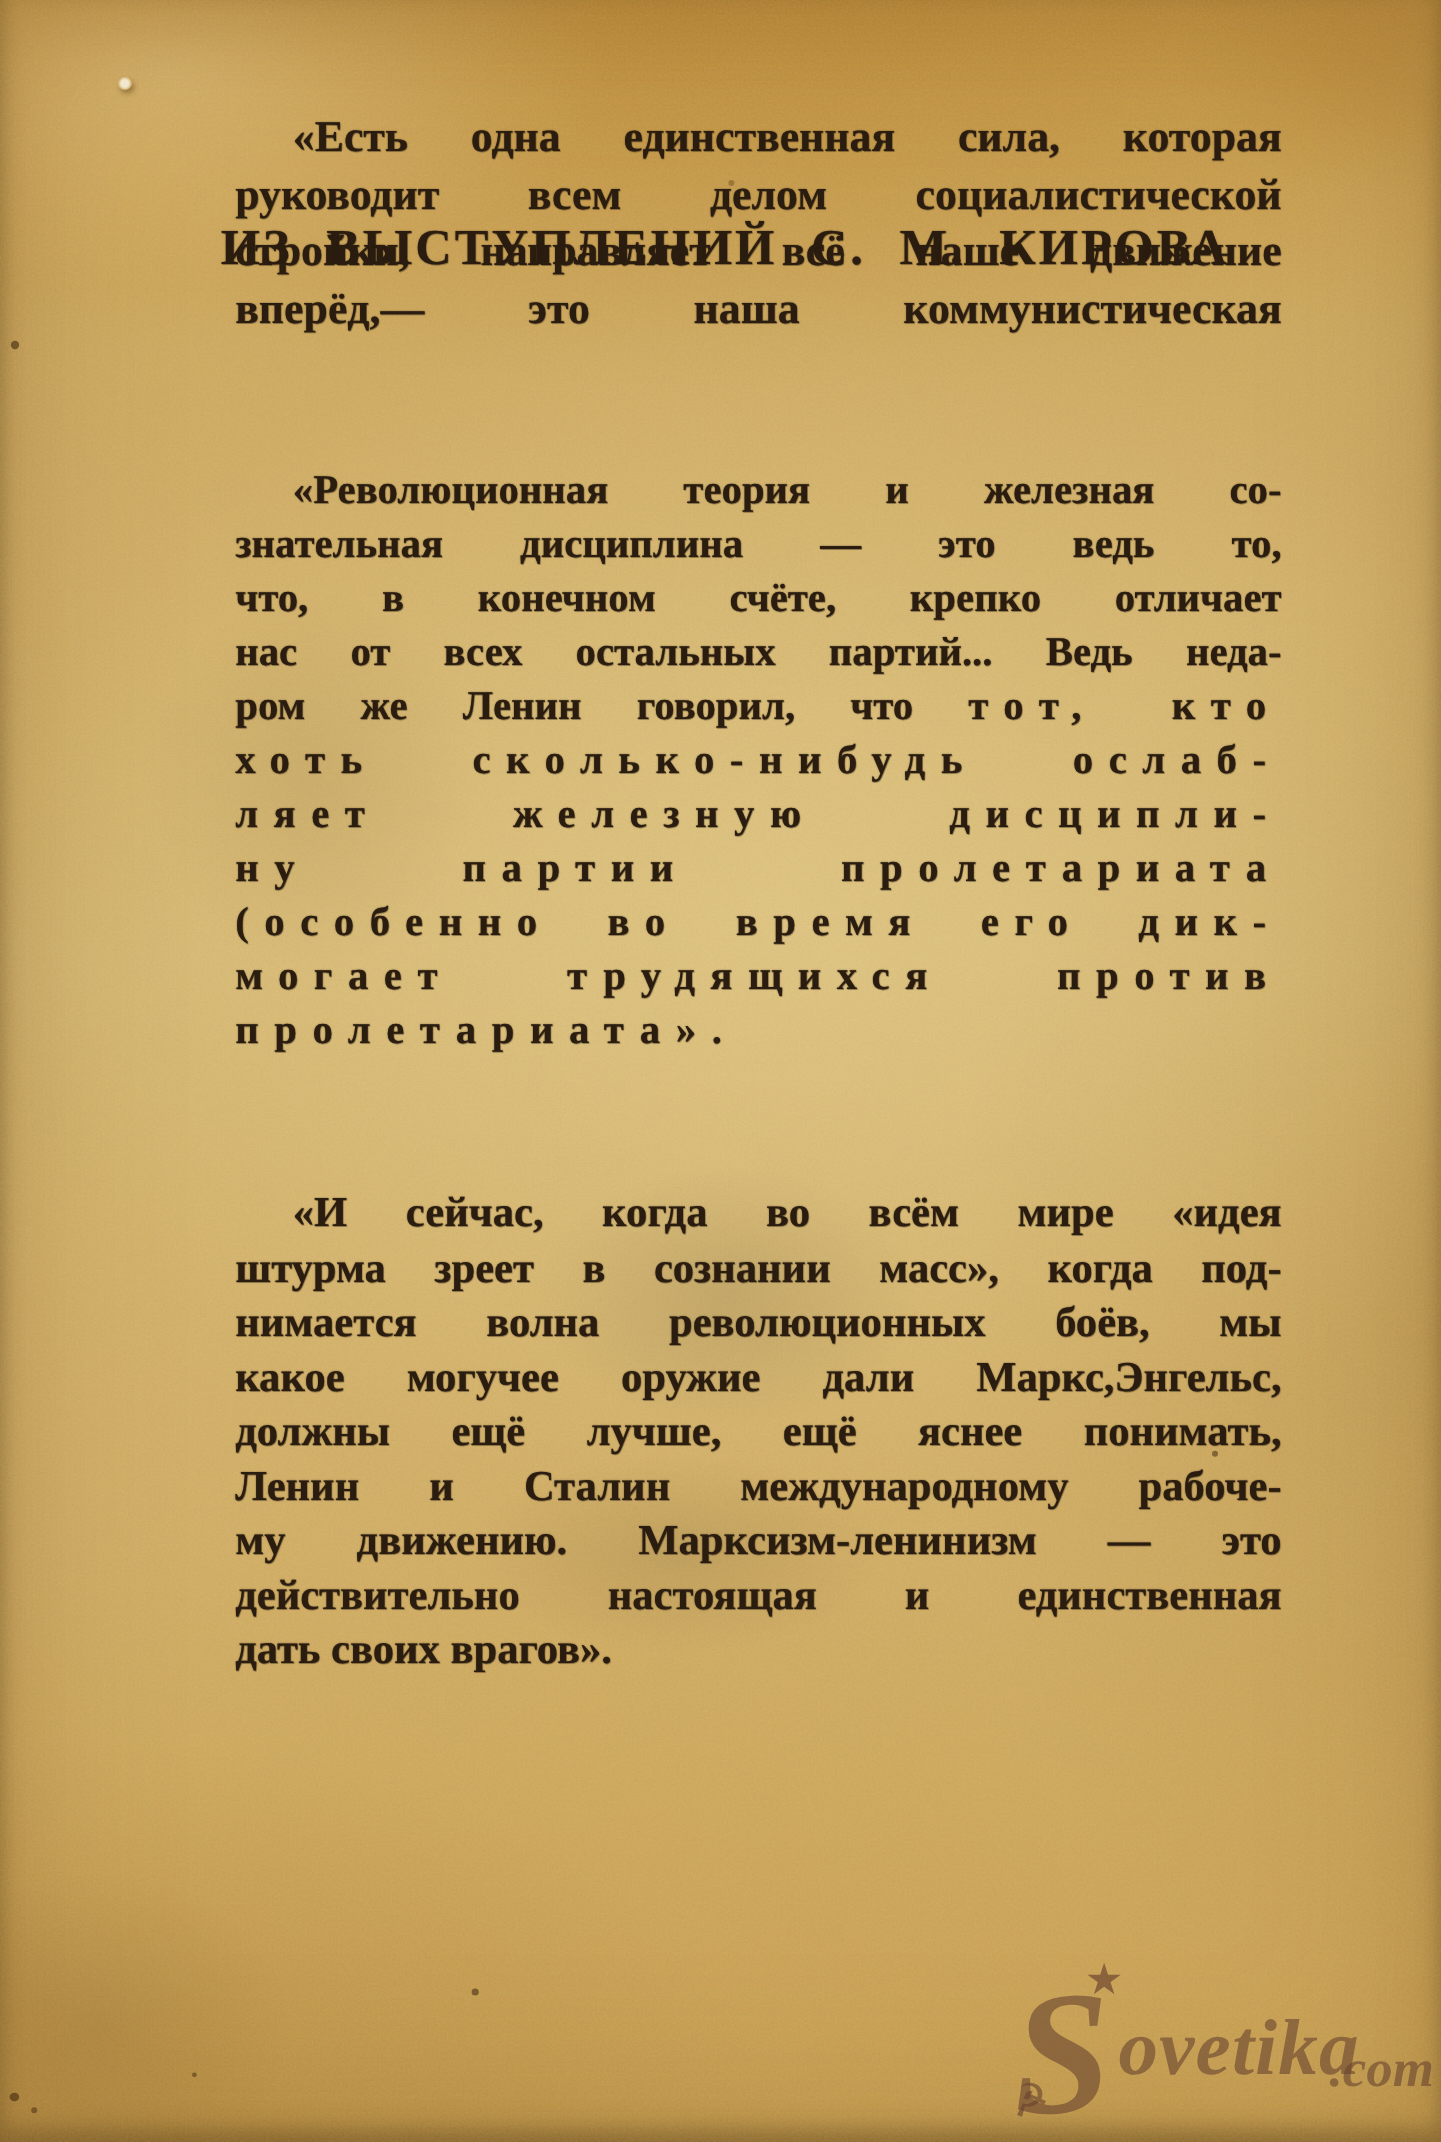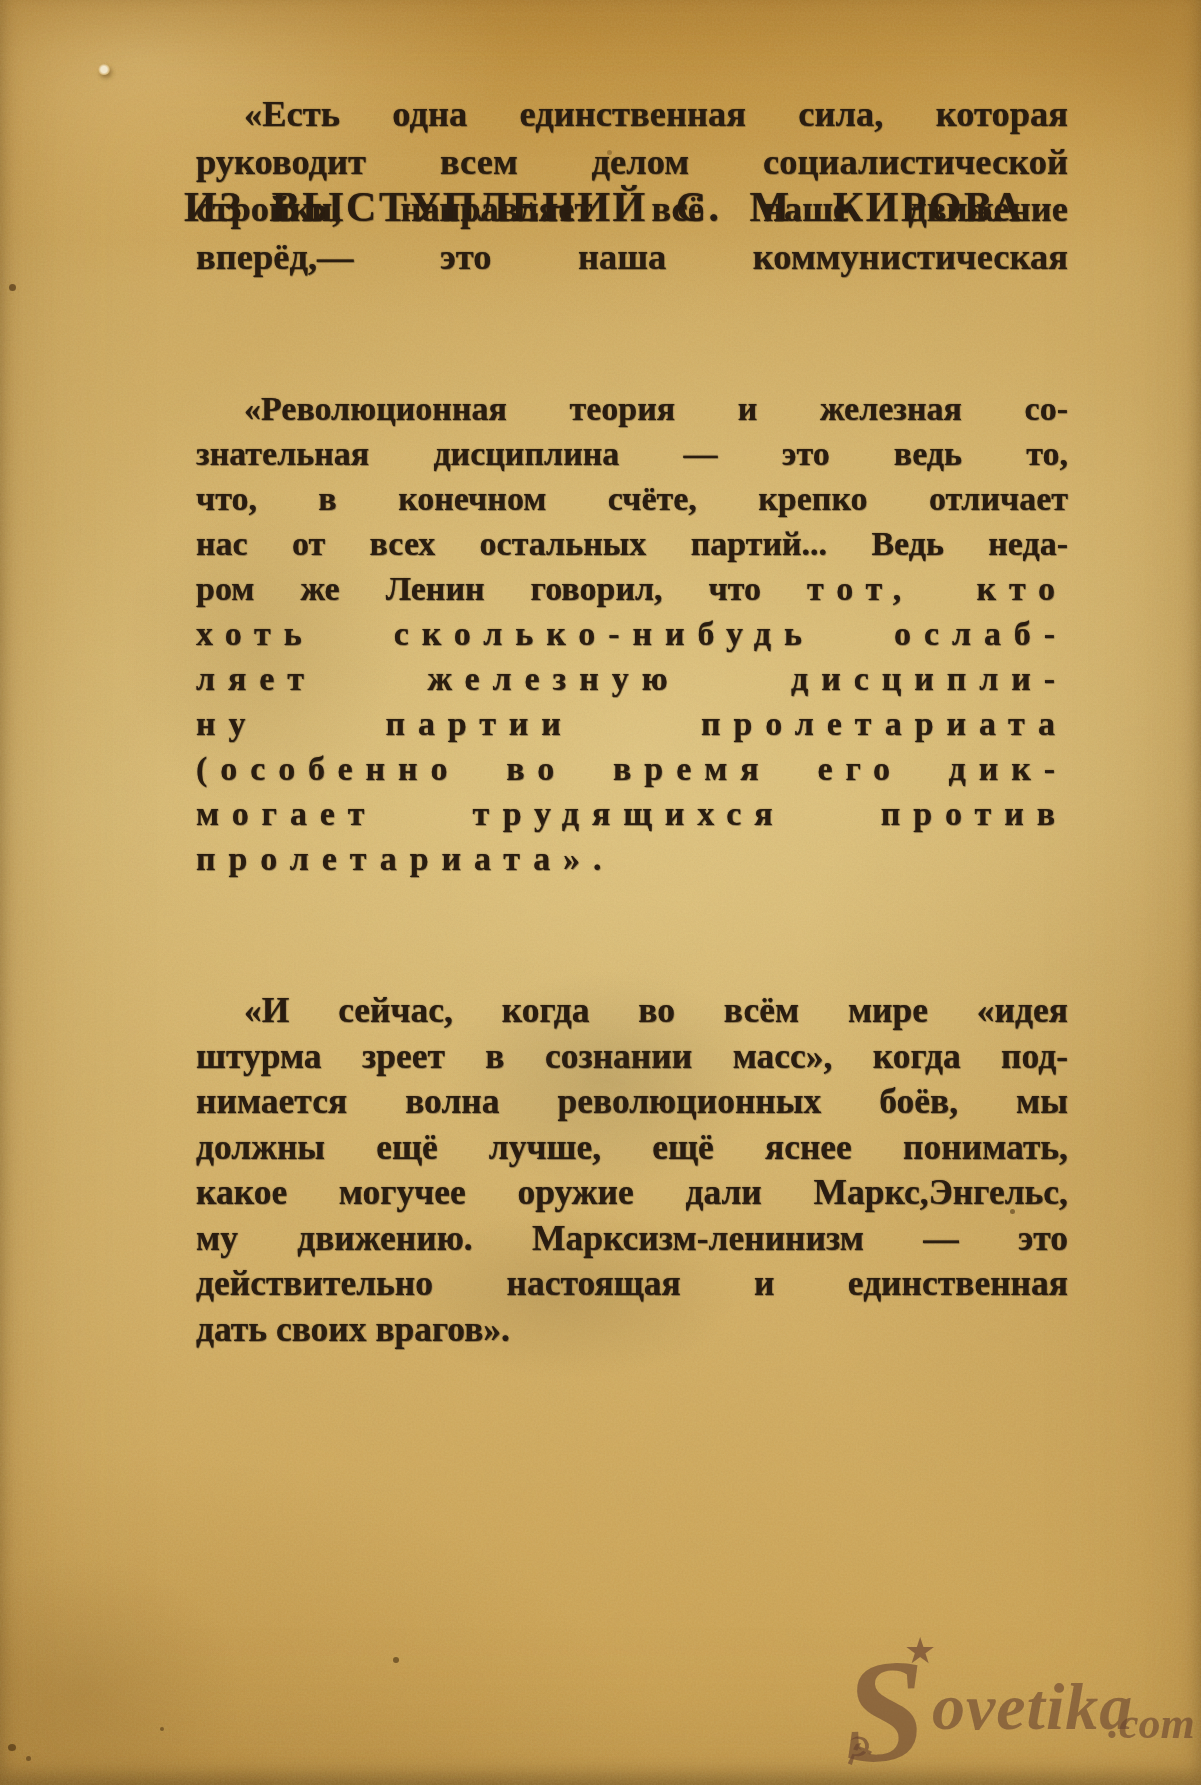--- a/index.html
+++ b/index.html
@@ -116,22 +116,23 @@
       <div class="ln sp">ну партии пролетариата</div>
       <div class="ln sp">(особенно во время его дик-</div>
       <div class="ln sp">могает трудящихся против</div>
       <div class="ln sp last">пролетариата».</div>
     </div>
 
     <div class="para p3">
       <div class="ln indent">«И сейчас, когда во всём мире «идея</div>
       <div class="ln">штурма зреет в сознании масс», когда под-</div>
       <div class="ln">нимается волна революционных боёв, мы</div>
+      <div class="ln">какое могучее оружие дали Маркс,Энгельс,</div>
       <div class="ln">должны ещё лучше, ещё яснее понимать,</div>
-      <div class="ln">какое могучее оружие дали Маркс,Энгельс,</div>
+      <div class="ln">Ленин и Сталин международному рабоче-</div>
       <div class="ln">му движению. Марксизм-ленинизм — это</div>
       <div class="ln">действительно настоящая и единственная</div>
       <div class="ln last">дать своих врагов».</div>
     </div>
 
   </div>
 
   <div class="watermark">
     <span class="wm wm-star">★</span>
     <span class="wm wm-s">S</span>

